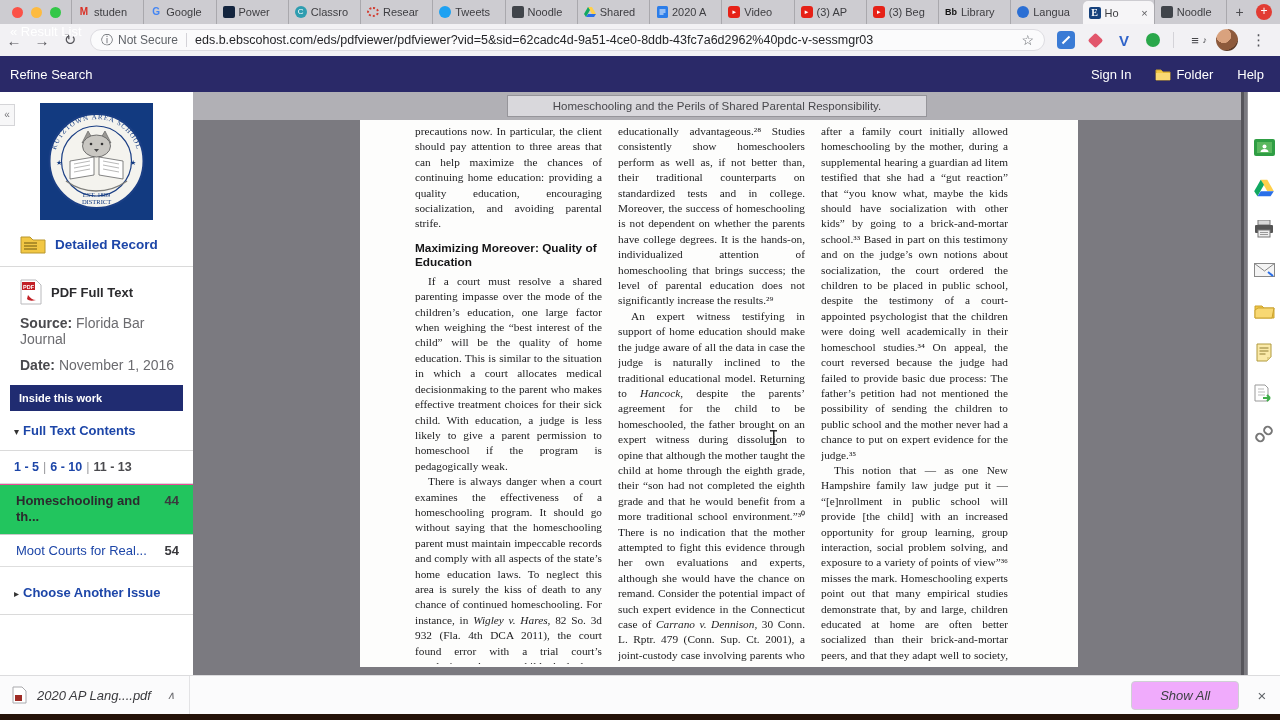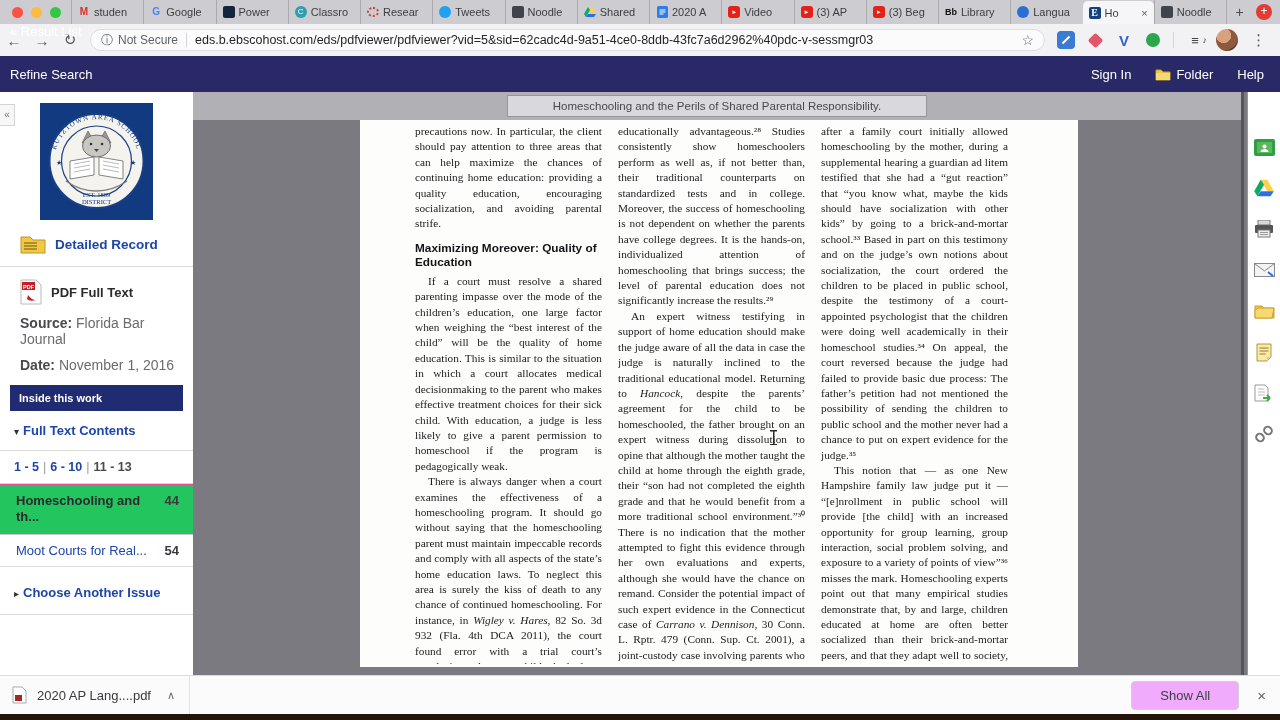--- a/index.html
+++ b/index.html
@@ -112,21 +112,21 @@
 
   
   .ibeam { position:absolute; left:576px; top:338px; width:9px; height:15px;
     background:
       linear-gradient(#2a2a2a,#2a2a2a) center/1.5px 100% no-repeat,
       linear-gradient(#2a2a2a,#2a2a2a) center top/7px 1.5px no-repeat,
       linear-gradient(#2a2a2a,#2a2a2a) center bottom/7px 1.5px no-repeat; }
 
   
   .dlbar { position:absolute; left:0; top:675px; width:1280px; height:39px; background:#fbfbfc;
-    border-top:1px solid #dcdcde; display:flex; align-items:center; }
+    border-top:1px solid #dcdcde; display:flex; align-items:center;font-style:italic; }
   .dlchip { display:flex; align-items:center; gap:10px; padding:0 14px 0 12px; }
   .dlname { font-size:13px; color:#3a3a3e; }
   .dlcaret { font-size:11px; color:#6a6a6e; margin-left:6px; }
   .dlsep { width:1px; height:39px; background:#e3e3e5; }
   .dlright { margin-left:auto; display:flex; align-items:center; gap:18px; padding-right:14px; }
   .showall { border:1px solid #cfcfd4; border-radius:4px; padding:6px 28px; font-size:13px; color:#3c4043; background:#f0abfc; }
   .dlclose { font-size:15px; color:#5f6368; }
 
   .bottomstrip { position:absolute; left:0; top:714px; width:1280px; height:6px; background:#241309; }
 </style>

